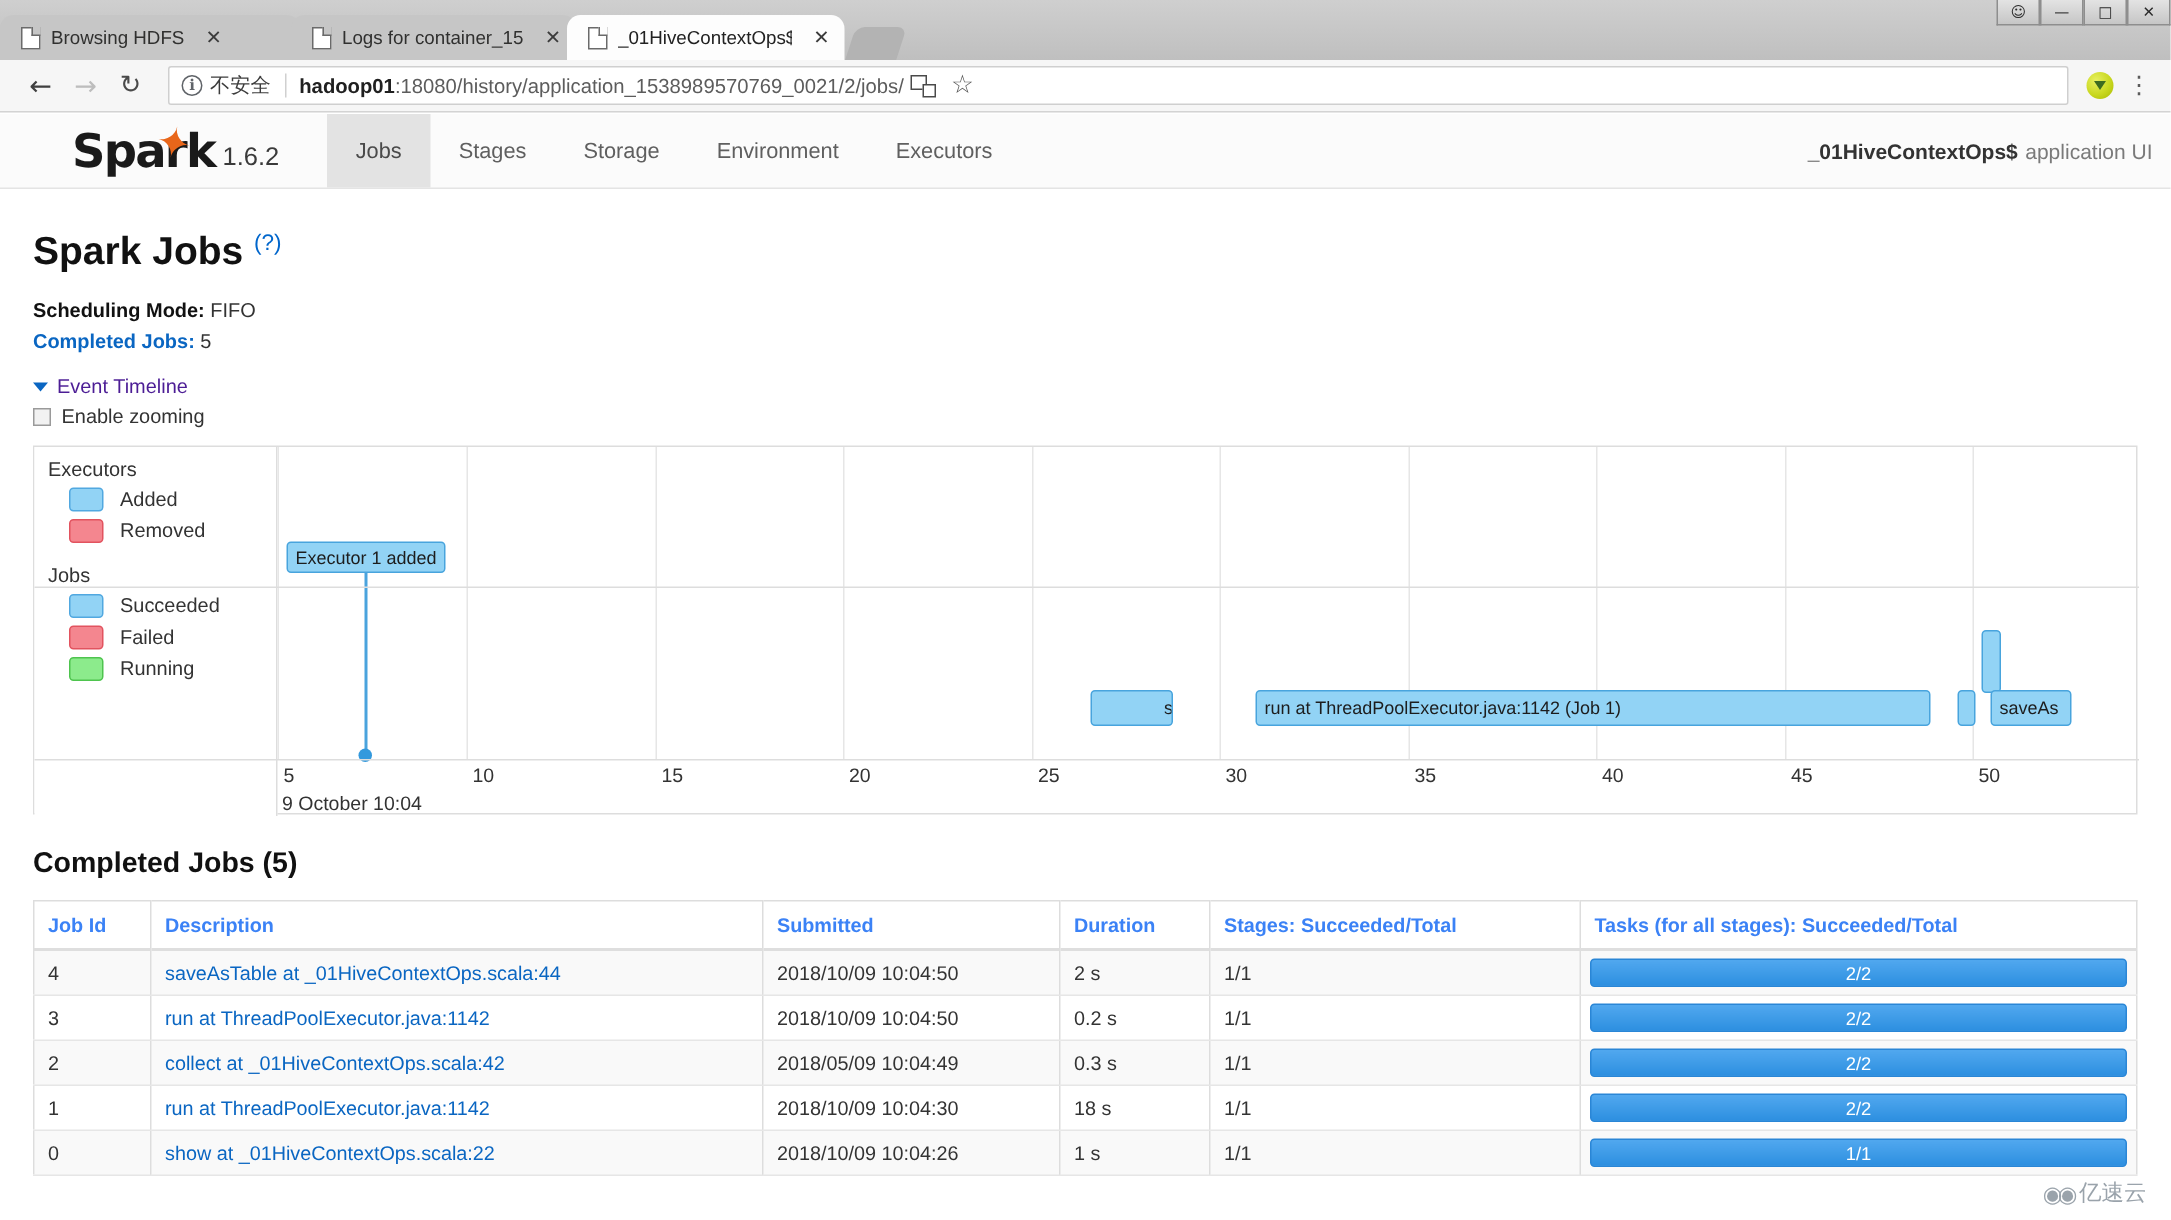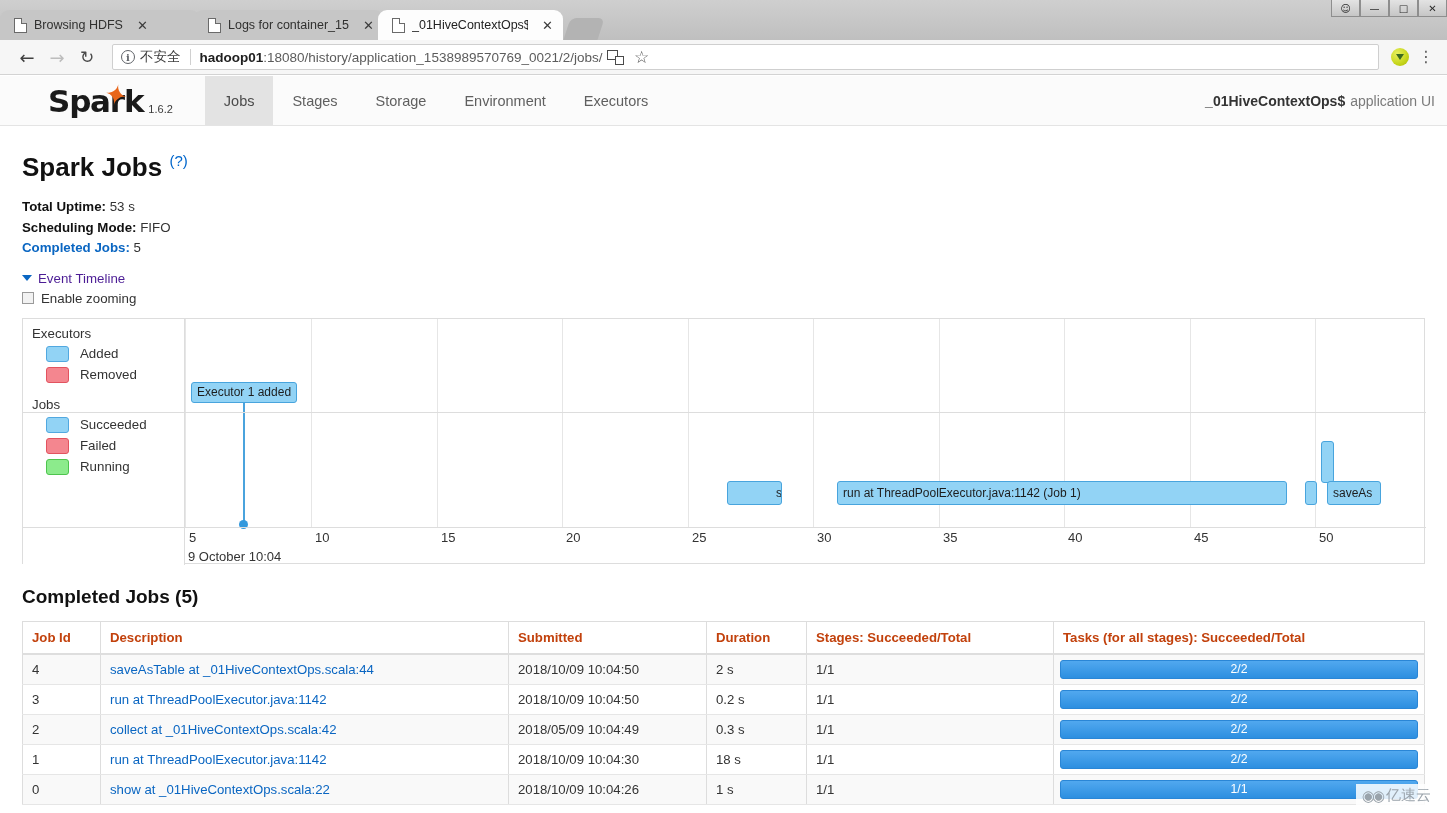--- a/index.html
+++ b/index.html
@@ -173,21 +173,21 @@
     padding: 0 0 8px 48px;
     flex: 0 0 auto; position: relative;
   }
   #sparklogo .word {
     font-family: "DejaVu Sans", sans-serif;
     font-size: 31px; font-weight: bold;
     color: #1a1a1a; letter-spacing: -1.2px;
     line-height: 1;
   }
   #sparklogo .ver {
-    font-size: 11px; color: #3a3a3a; margin-left: 5px;
+    font-size: 17px; color: #3a3a3a; margin-left: 5px;
     margin-bottom: 2px;
   }
   #star-glyph {
     position: absolute; left: 104px; top: 6px;
     color: #e8661a; font-size: 28px; line-height: 1;
     font-family: "DejaVu Sans", sans-serif;
     transform: rotate(12deg);
   }
   #navlinks { display: flex; align-items: stretch; margin-left: 32px; }
   .navlink {
@@ -294,21 +294,21 @@
     margin: 22px 0 0 22px; font-size: 19px; font-weight:bold; color:#111;
   }
   #jobtable {
     margin: 13px 0 0 22px; width: 1403px;
     border-collapse: collapse;
     font-size: 13.2px;
     border: 1px solid #ddd;
   }
   #jobtable th {
     text-align:left; padding: 8px 8px 8px 9px;
-    font-weight: bold; color: #c2410c;
+    font-weight: bold; color: #3b82f6;
     border-right: 1px solid #ddd;
     border-bottom: 2px solid #dedede;
     background:#fff;
     white-space: nowrap;
   }
   #jobtable th:last-child { border-right: none; }
   #jobtable td {
     padding: 7px 8px 7px 9px;
     color: #333; border-right: 1px solid #ddd;
     border-bottom: 1px solid #e6e6e6;
@@ -414,21 +414,20 @@
     <b>_01HiveContextOps$</b>
     <span>application UI</span>
   </div>
 </div>
 
 <div id="content">
 
   <h3 id="pagetitle"><span>Spark Jobs</span> <span class="qm">(?)</span></h3>
 
   <div id="summary">
-    <div><b>Total Uptime:</b> <span>53 s</span></div>
     <div><b>Scheduling Mode:</b> <span>FIFO</span></div>
     <div><span class="blue">Completed Jobs:</span> <span>5</span></div>
   </div>
 
   <div id="evt-toggle">
     <span class="caret-down"></span>
     <span>Event Timeline</span>
   </div>
 
   <div id="zoomrow">

